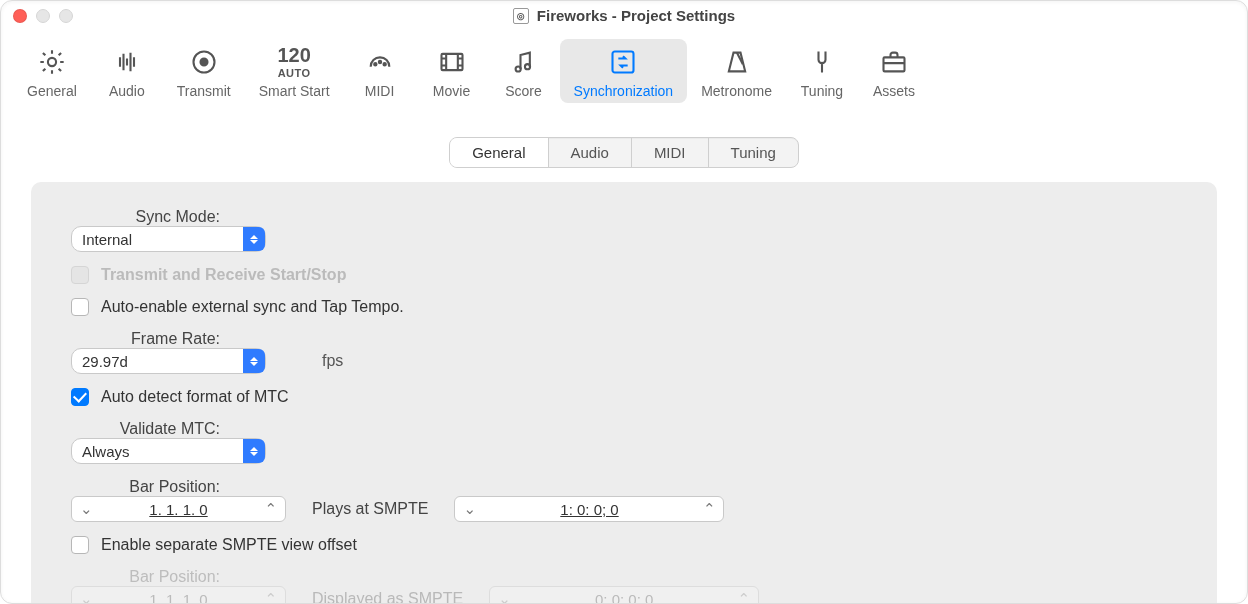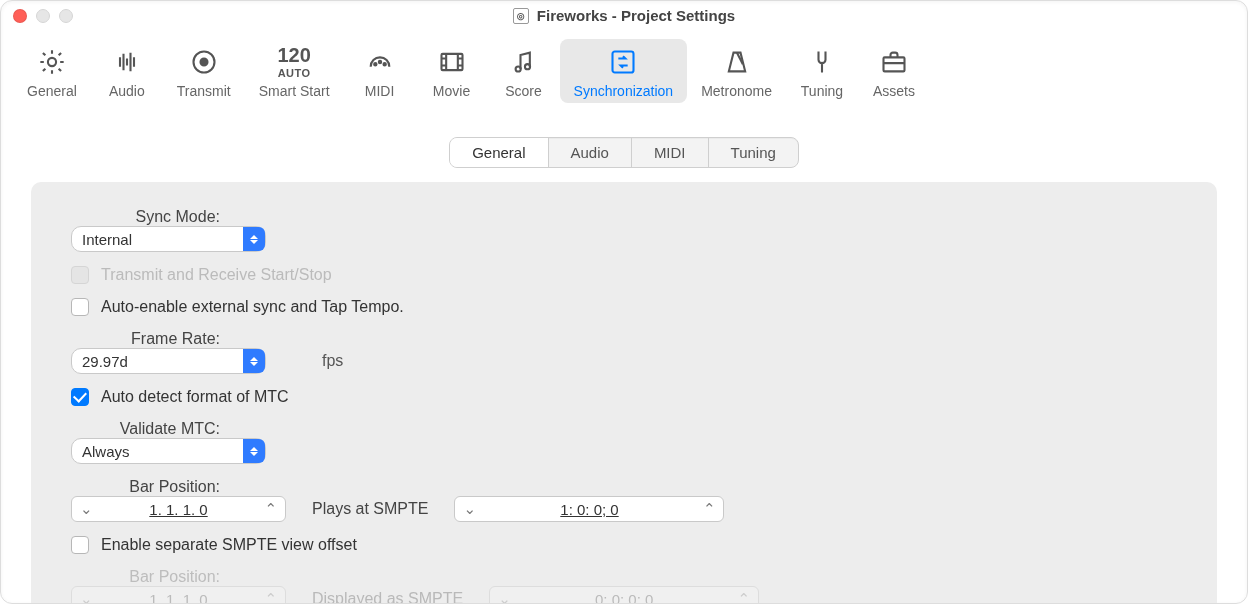--- a/index.html
+++ b/index.html
@@ -238,21 +238,21 @@
             <span>Internal</span>
             <div class="btn"></div>
           </div>
         </div>
       </div>
 
       <div class="row dim">
         <div class="label"></div>
         <div class="controls">
           <span class="checkbox disabled"></span>
-          <span style="color:#BBB;">Transmit and Receive Start/Stop</span>
+          <span style="color:#BBB;font-weight:bold;">Transmit and Receive Start/Stop</span>
         </div>
       </div>
 
       <div class="row">
         <div class="label"></div>
         <div class="controls">
           <span class="checkbox"></span>
           <span>Auto-enable external sync and Tap Tempo.</span>
         </div>
       </div>

